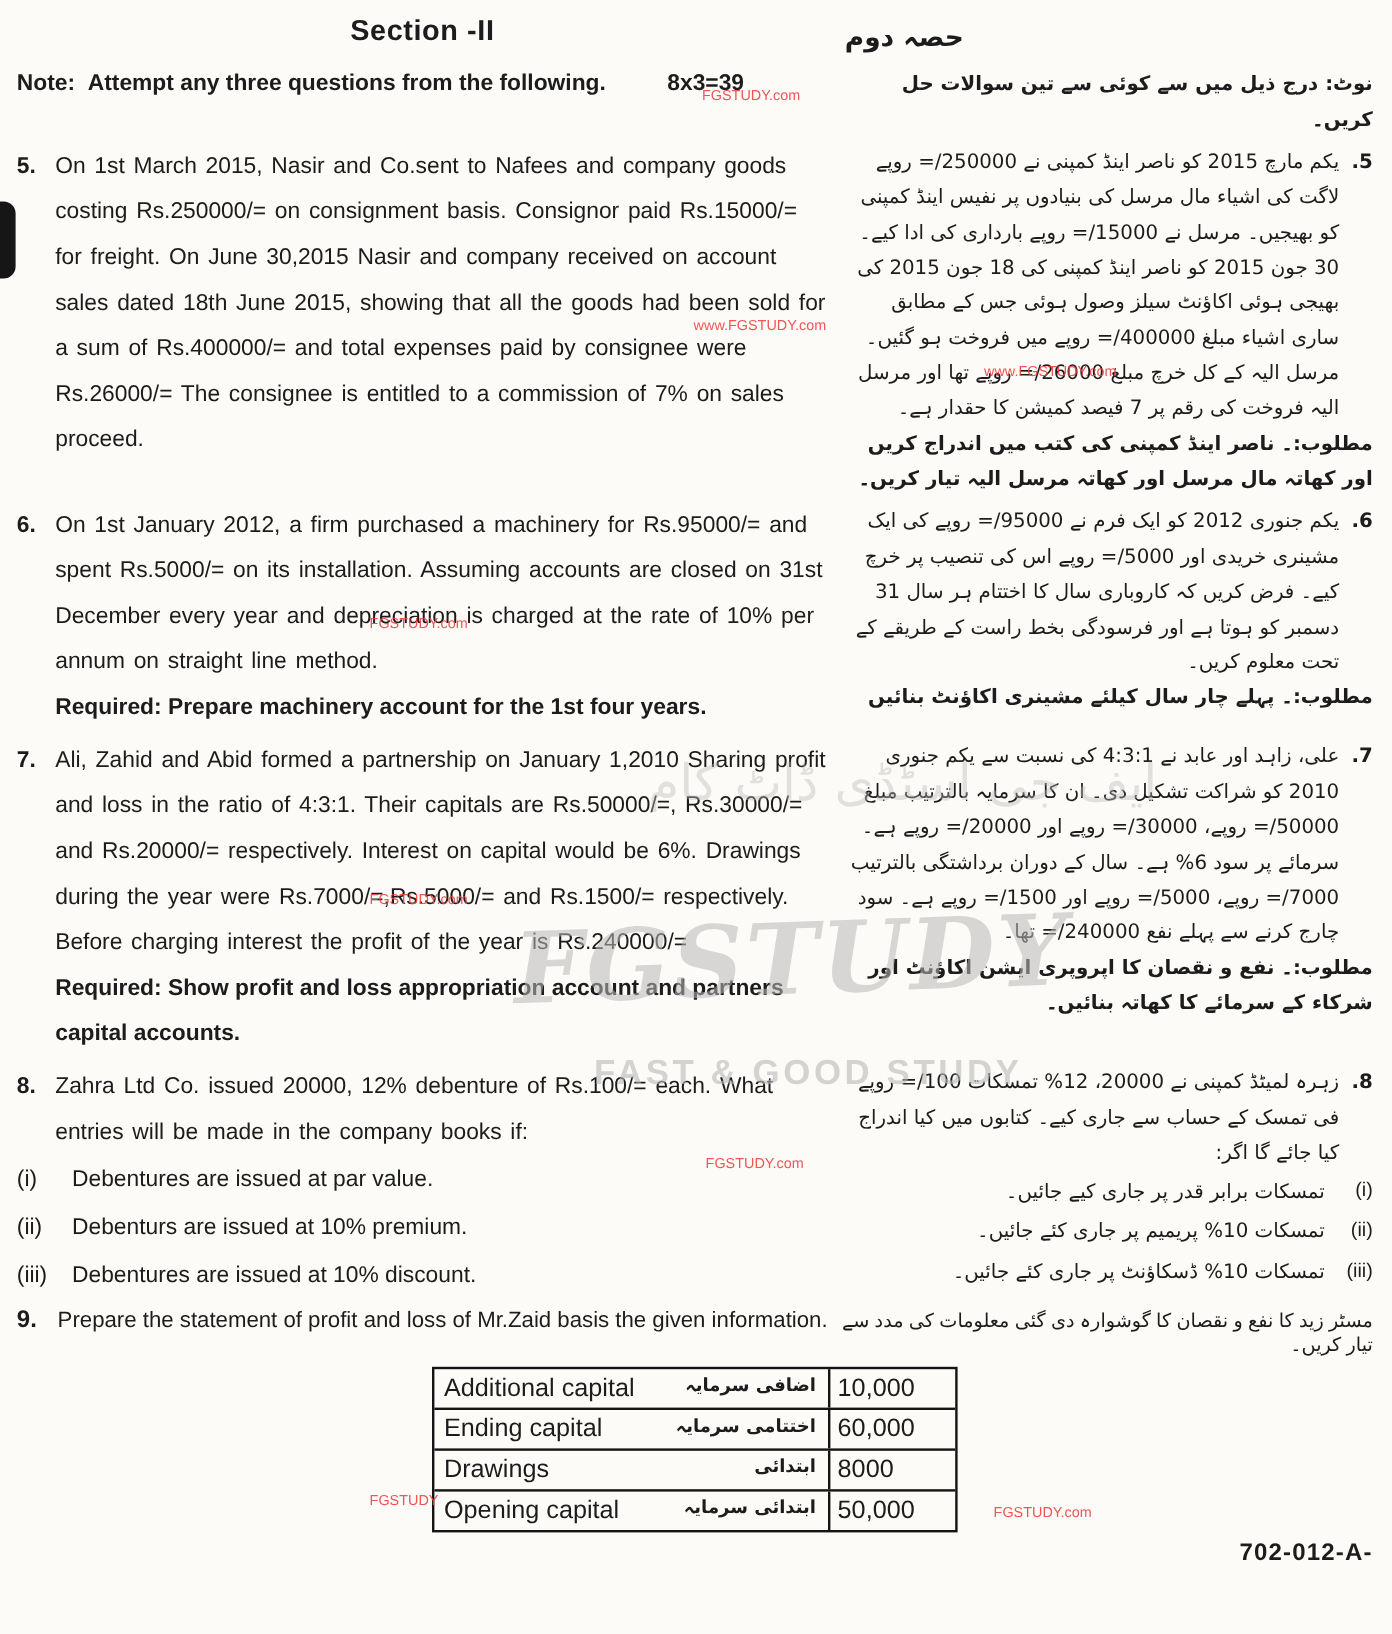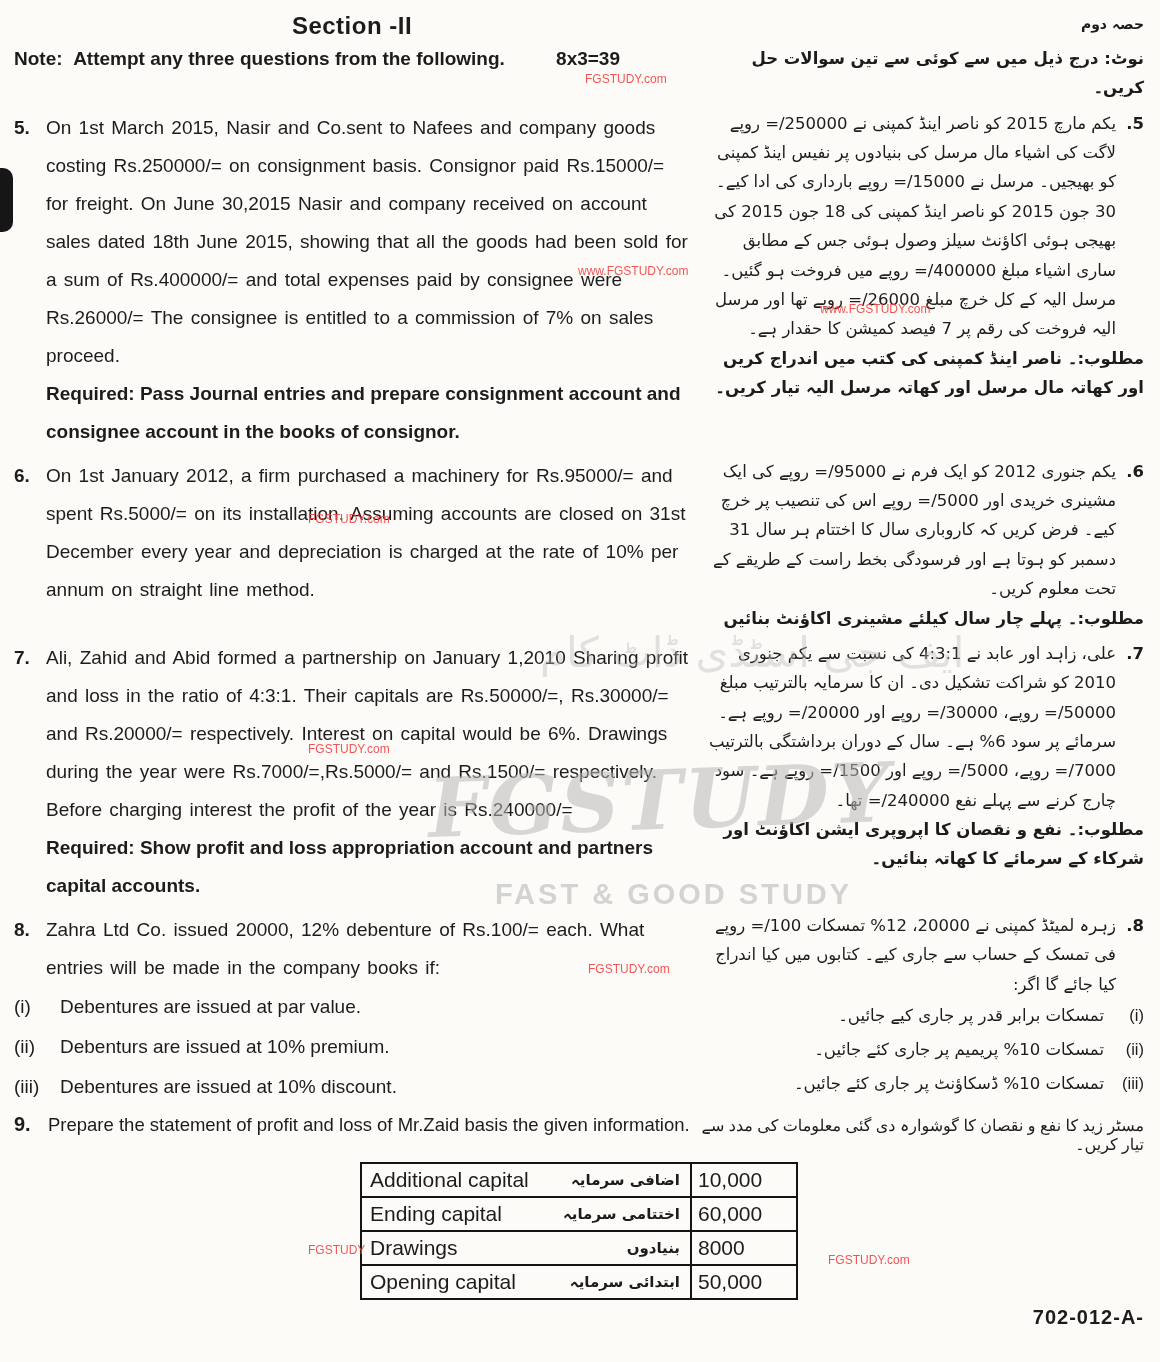--- a/index.html
+++ b/index.html
@@ -8,21 +8,21 @@
   .page{position:relative;width:1160px;height:1362px;margin:0 auto;background:#fcfbf8;
         padding:12px 16px 6px 14px;overflow:hidden}
   
   .row{display:flex;align-items:flex-start}
   .col-en{flex:0 0 690px;width:690px;padding-right:14px}
   .col-ur{flex:1;direction:rtl;text-align:right;font-size:16.5px;line-height:1.78;
           font-family:"DejaVu Sans",sans-serif}
   
   .hdr{margin-bottom:4px}
   .sec-title{font-size:24px;font-weight:bold;text-align:center;letter-spacing:.5px}
-  .sec-title-ur{font-size:14px;font-weight:bold;text-align:right}
+  .sec-title-ur{font-size:22px;font-weight:bold;text-align:left}
   
   .note-row{margin-bottom:6px}
   .note-en{display:flex;font-size:19px;font-weight:bold;line-height:1.6}
   .note-en .marks{margin-left:auto;padding-right:70px}
   .note-ur{font-weight:bold}
   
   .qrow{margin-bottom:6px}
   .q-en{display:flex;font-size:19px;line-height:2.0;word-spacing:2px}
   .q-en .num{flex:0 0 32px;font-weight:bold}
   .q-en .body{flex:1}
@@ -38,21 +38,21 @@
   
   .q9row{display:flex;margin:2px 0 8px 0;align-items:baseline}
   .q9row .num{flex:0 0 34px;font-weight:bold;font-size:20px}
   .q9row .en{font-size:18.5px}
   .q9row .ur{flex:1;direction:rtl;text-align:right;font-size:16px;
              font-family:Liberation Sans, sans-serif}
   
   .tbl{width:438px;margin:6px auto 0 auto;border:2px solid #141414;background:#fcfbf8}
   .tbl-row{display:flex;border-bottom:2px solid #141414}
   .tbl-row:last-child{border-bottom:none}
-  .cell-label{flex:1;display:flex;justify-content:space-between;align-items:center;
+  .cell-label{flex:1;display:flex;justify-content:space-between;align-items:flex-start;
               padding:4px 10px 4px 8px;border-right:2px solid #141414}
   .cell-label .lab-en{font-size:21px}
   .cell-label .lab-ur{direction:rtl;font-size:15px;font-weight:bold;
                       font-family:"DejaVu Sans",sans-serif;padding-left:6px}
   .cell-value{flex:0 0 104px;display:flex;align-items:center;padding:4px 6px;font-size:21px}
   
   .footer{ text-align:right;font-size:20px;font-weight:bold;margin-top:6px;letter-spacing:1px}
   
   .wm{position:absolute;color:#b9b9b9;pointer-events:none;white-space:nowrap}
   .wm-brand{left:428px;top:752px;font-family:"DejaVu Serif",serif;font-style:italic;
@@ -92,37 +92,37 @@
       <div class="note-ur">نوٹ: درج ذیل میں سے کوئی سے تین سوالات حل کریں۔</div>
     </div>
   </div>
 
   <div class="row qrow">
     <div class="col-en">
       <div class="q-en">
         <span class="num">5.</span>
         <span class="body">On 1st March 2015, Nasir and Co.sent to Nafees and company goods costing Rs.250000/= on consignment basis. Consignor paid Rs.15000/= for freight. On June 30,2015 Nasir and company received on account sales dated 18th June 2015, showing that all the goods had been sold for a sum of Rs.400000/= and total expenses paid by consignee were Rs.26000/= The consignee is entitled to a commission of 7% on sales proceed.</span>
       </div>
-      <div class="required">Required: Pass Journal entries and prepare consignment account and consignee account in the books of consignor.</div>
     </div>
     <div class="col-ur">
       <div class="q-ur">
         <span class="num">5.</span>
         <span class="body">یکم مارچ 2015 کو ناصر اینڈ کمپنی نے 250000/= روپے لاگت کی اشیاء مال مرسل کی بنیادوں پر نفیس اینڈ کمپنی کو بھیجیں۔ مرسل نے 15000/= روپے بارداری کی ادا کیے۔ 30 جون 2015 کو ناصر اینڈ کمپنی کی 18 جون 2015 کی بھیجی ہوئی اکاؤنٹ سیلز وصول ہوئی جس کے مطابق ساری اشیاء مبلغ 400000/= روپے میں فروخت ہو گئیں۔ مرسل الیہ کے کل خرچ مبلغ 26000/= روپے تھا اور مرسل الیہ فروخت کی رقم پر 7 فیصد کمیشن کا حقدار ہے۔</span>
       </div>
       <div class="req-ur">مطلوب:۔ ناصر اینڈ کمپنی کی کتب میں اندراج کریں اور کھاتہ مال مرسل اور کھاتہ مرسل الیہ تیار کریں۔</div>
     </div>
   </div>
 
   <div class="row qrow">
     <div class="col-en">
       <div class="q-en">
         <span class="num">6.</span>
         <span class="body">On 1st January 2012, a firm purchased a machinery for Rs.95000/= and spent Rs.5000/= on its installation. Assuming accounts are closed on 31st December every year and depreciation is charged at the rate of 10% per annum on straight line method.</span>
       </div>
+      <div class="required">Required: Prepare machinery account for the 1st four years.</div>
     </div>
     <div class="col-ur">
       <div class="q-ur">
         <span class="num">6.</span>
         <span class="body">یکم جنوری 2012 کو ایک فرم نے 95000/= روپے کی ایک مشینری خریدی اور 5000/= روپے اس کی تنصیب پر خرچ کیے۔ فرض کریں کہ کاروباری سال کا اختتام ہر سال 31 دسمبر کو ہوتا ہے اور فرسودگی بخط راست کے طریقے کے تحت معلوم کریں۔</span>
       </div>
       <div class="req-ur">مطلوب:۔ پہلے چار سال کیلئے مشینری اکاؤنٹ بنائیں</div>
     </div>
   </div>
 
@@ -199,21 +199,21 @@
     <div class="tbl-row">
       <div class="cell-label">
         <span class="lab-en">Ending capital</span>
         <span class="lab-ur">اختتامی سرمایہ</span>
       </div>
       <div class="cell-value">60,000</div>
     </div>
     <div class="tbl-row">
       <div class="cell-label">
         <span class="lab-en">Drawings</span>
-        <span class="lab-ur">بنیادوں</span>
+        <span class="lab-ur">ابتدائی</span>
       </div>
       <div class="cell-value">8000</div>
     </div>
     <div class="tbl-row">
       <div class="cell-label">
         <span class="lab-en">Opening capital</span>
         <span class="lab-ur">ابتدائی سرمایہ</span>
       </div>
       <div class="cell-value">50,000</div>
     </div>

